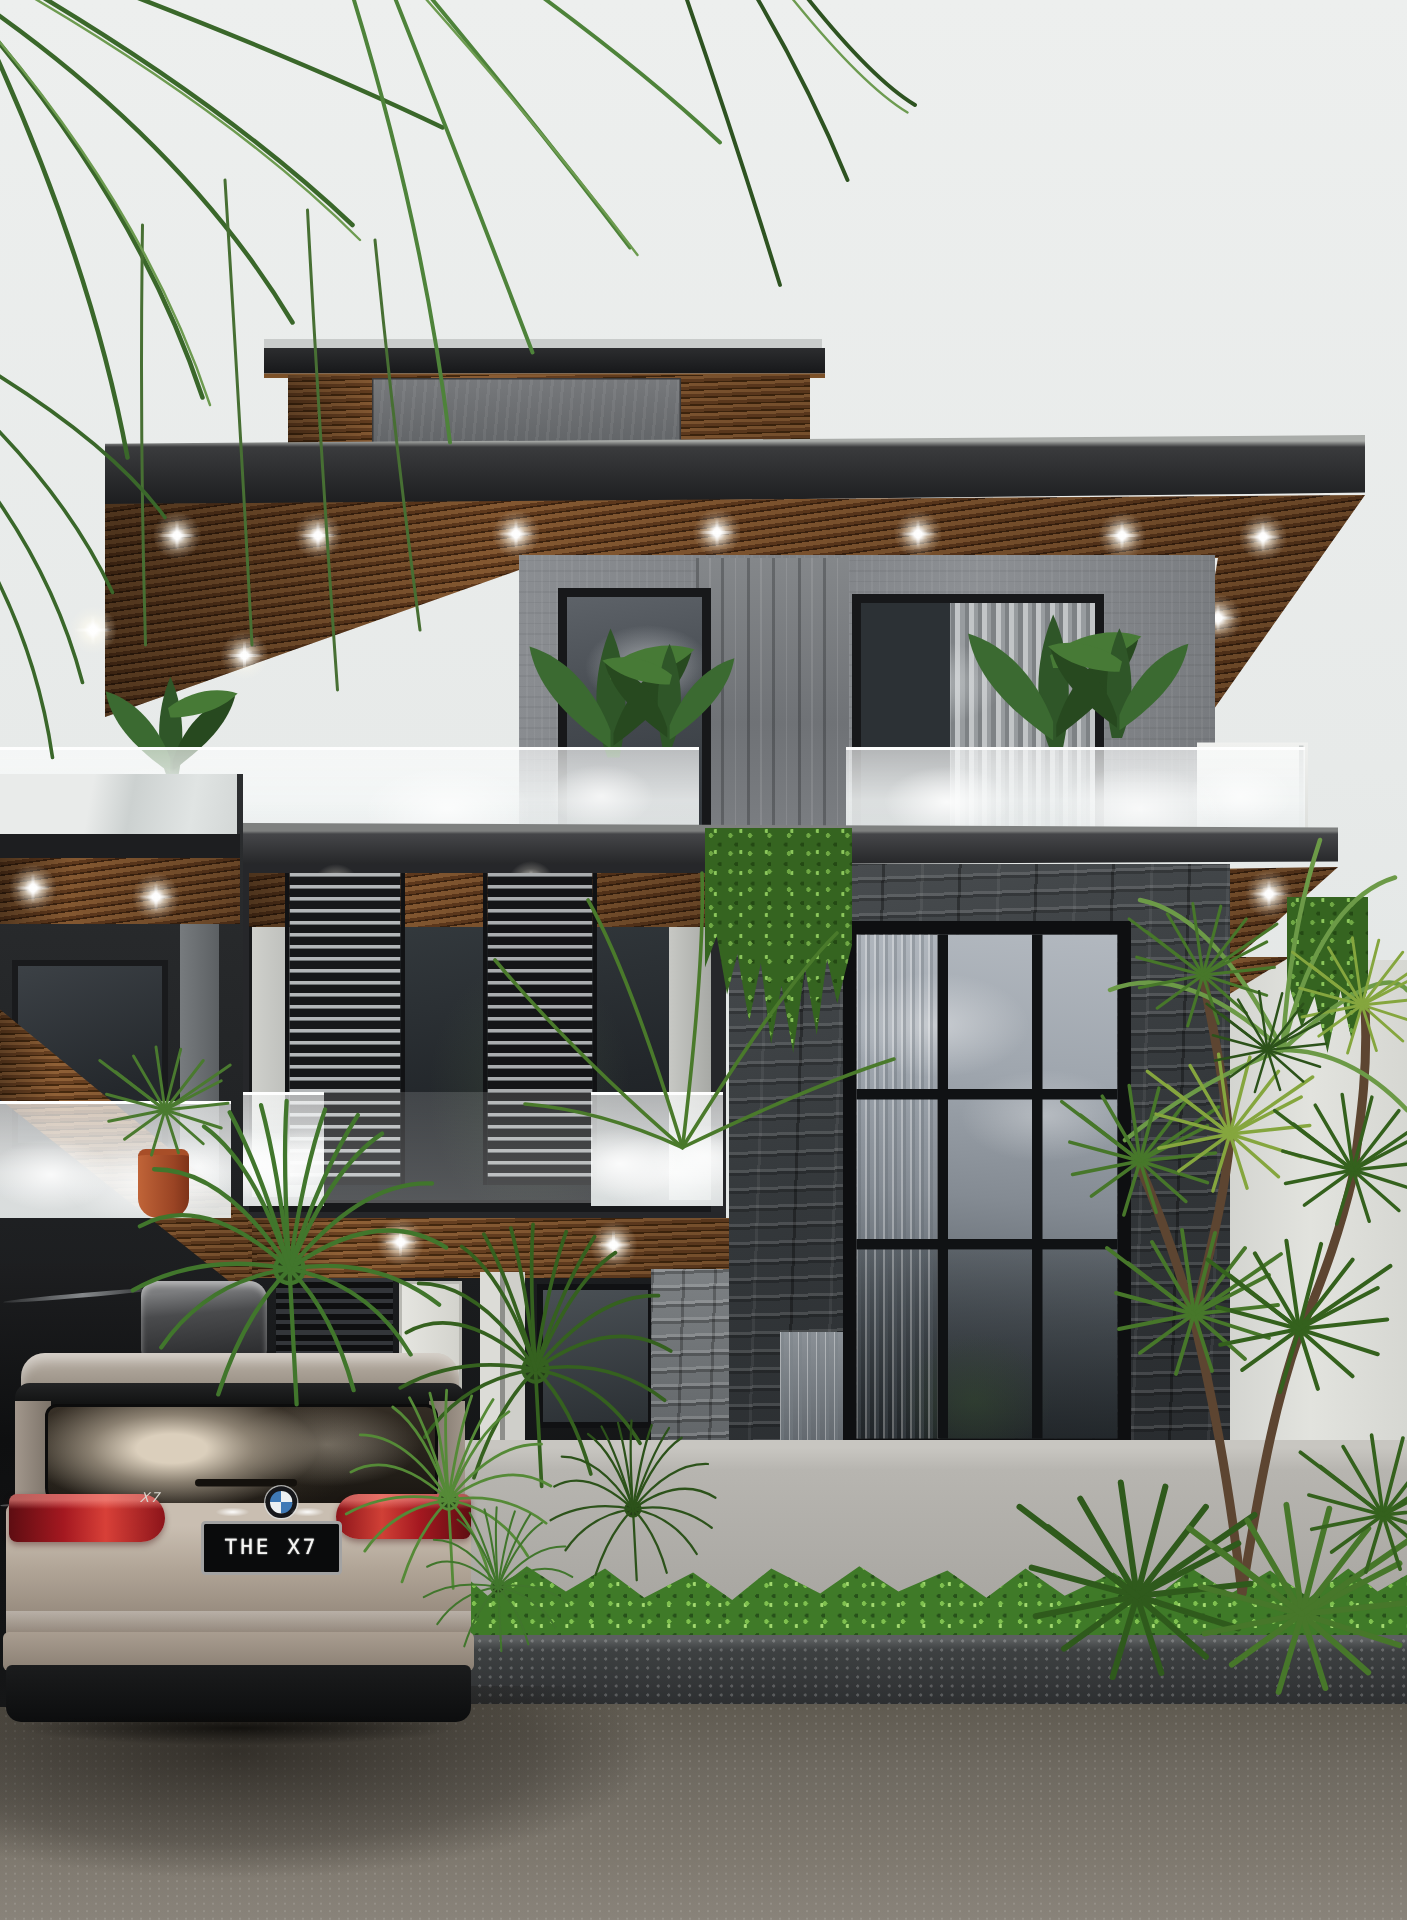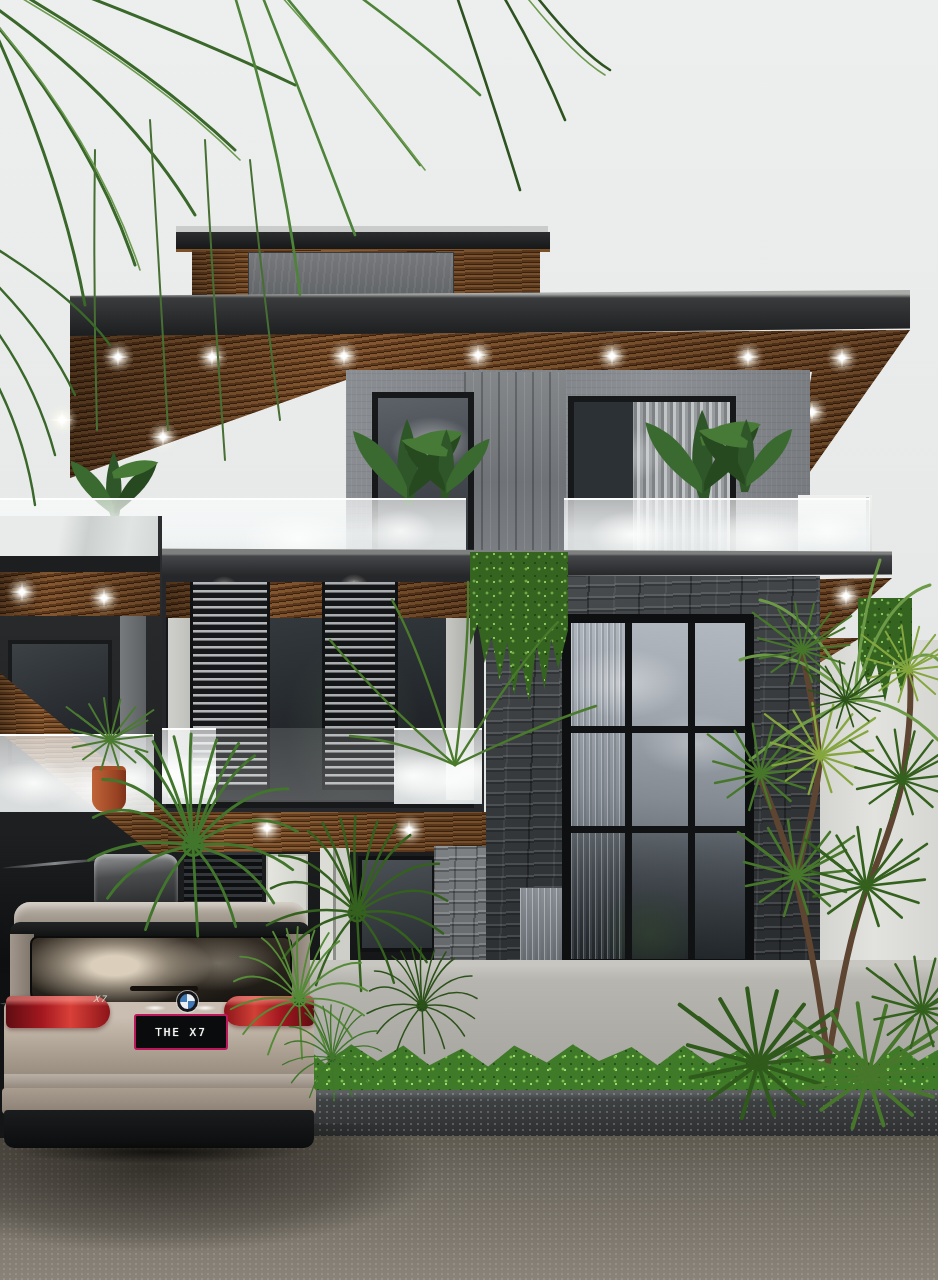--- a/index.html
+++ b/index.html
@@ -41,23 +41,23 @@
      radial-gradient(60px 34px at 22% 62%,rgba(255,255,255,.85),rgba(255,255,255,0) 70%),
      radial-gradient(80px 40px at 64% 70%,rgba(255,255,255,.75),rgba(255,255,255,0) 70%),
      radial-gradient(50px 30px at 86% 55%,rgba(255,255,255,.7),rgba(255,255,255,0) 70%);}
   
   .dl{width:34px;height:34px;margin:-17px 0 0 -17px;pointer-events:none;background:
       radial-gradient(circle,rgba(255,255,255,.98) 0 2.5px,rgba(255,252,240,.6) 6px,rgba(255,250,235,.2) 11px,rgba(255,255,255,0) 16px);}
   .dl::before,.dl::after{content:"";position:absolute;left:50%;top:50%;background:linear-gradient(90deg,rgba(255,255,255,0),rgba(255,255,255,.85),rgba(255,255,255,0));}
   .dl::before{width:26px;height:2px;margin:-1px 0 0 -13px;}
   .dl::after{width:2px;height:20px;margin:-10px 0 0 -1px;background:linear-gradient(180deg,rgba(255,255,255,0),rgba(255,255,255,.8),rgba(255,255,255,0));}
   
-  .plate{background:#0a0b0c;border:2px solid #be185d;border-radius:3px;
+  .plate{background:#0a0b0c;border:2px solid #a3a3a3;border-radius:3px;
          display:flex;align-items:center;justify-content:center;
-         color:#f5f5f3;font-family:"DejaVu Sans Mono",monospace;font-size:11px;
+         color:#f5f5f3;font-family:"DejaVu Sans Mono",monospace;font-size:14px;
          letter-spacing:2px;text-shadow:0 0 1px #fff;}
   .roundel{border-radius:50%;border:3px solid #16171b;box-shadow:0 0 0 1px rgba(225,228,230,.7);
            background:conic-gradient(#ecf0f2 0 25%,#3f79b6 0 50%,#ecf0f2 0 75%,#3f79b6 0);}
   svg{position:absolute;left:0;top:0;pointer-events:none;}
   .fr{fill:none;stroke-linecap:round;}
 </style>
 </head>
 <body>
 
 <div class="stage">

